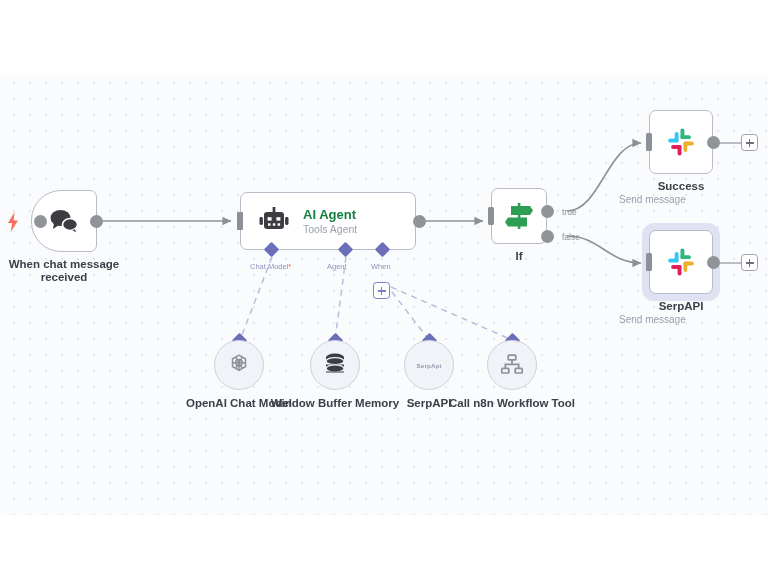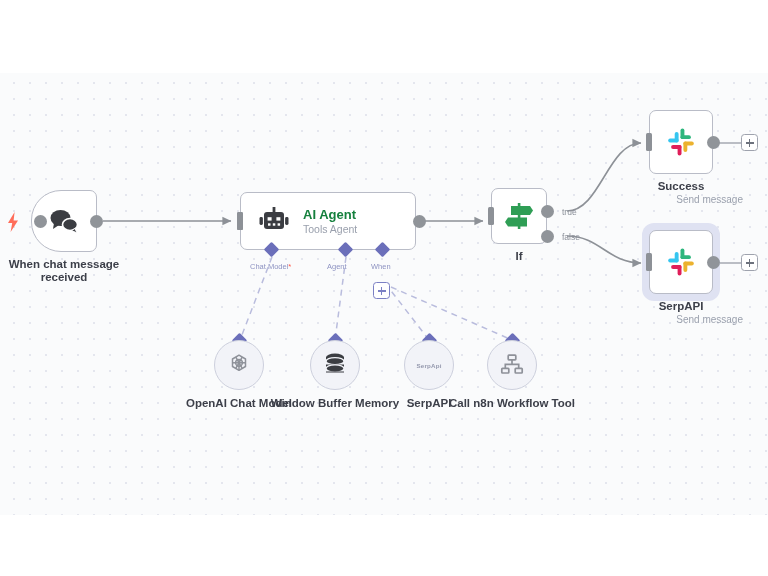--- a/index.html
+++ b/index.html
@@ -34,21 +34,21 @@
   .nlabel{
     position:absolute;
     text-align:center;
     font-size:11.5px;
     font-weight:bold;
     color:#3c3f49;
     line-height:13px;
     white-space:nowrap;
   }
   .nsub{
-    position:absolute;text-align:right;font-size:10px;color:#9aa0ad;
+    position:absolute;text-align:left;font-size:10px;color:#9aa0ad;
     line-height:12px;white-space:nowrap;
   }
 
   
   #trigger-node{left:31px;top:190px;width:66px;height:62px;}
   #trigger-node .nbox{
     left:0;top:0;width:66px;height:62px;
     border-radius:30px 7px 7px 30px;
     justify-content:center;
   }

